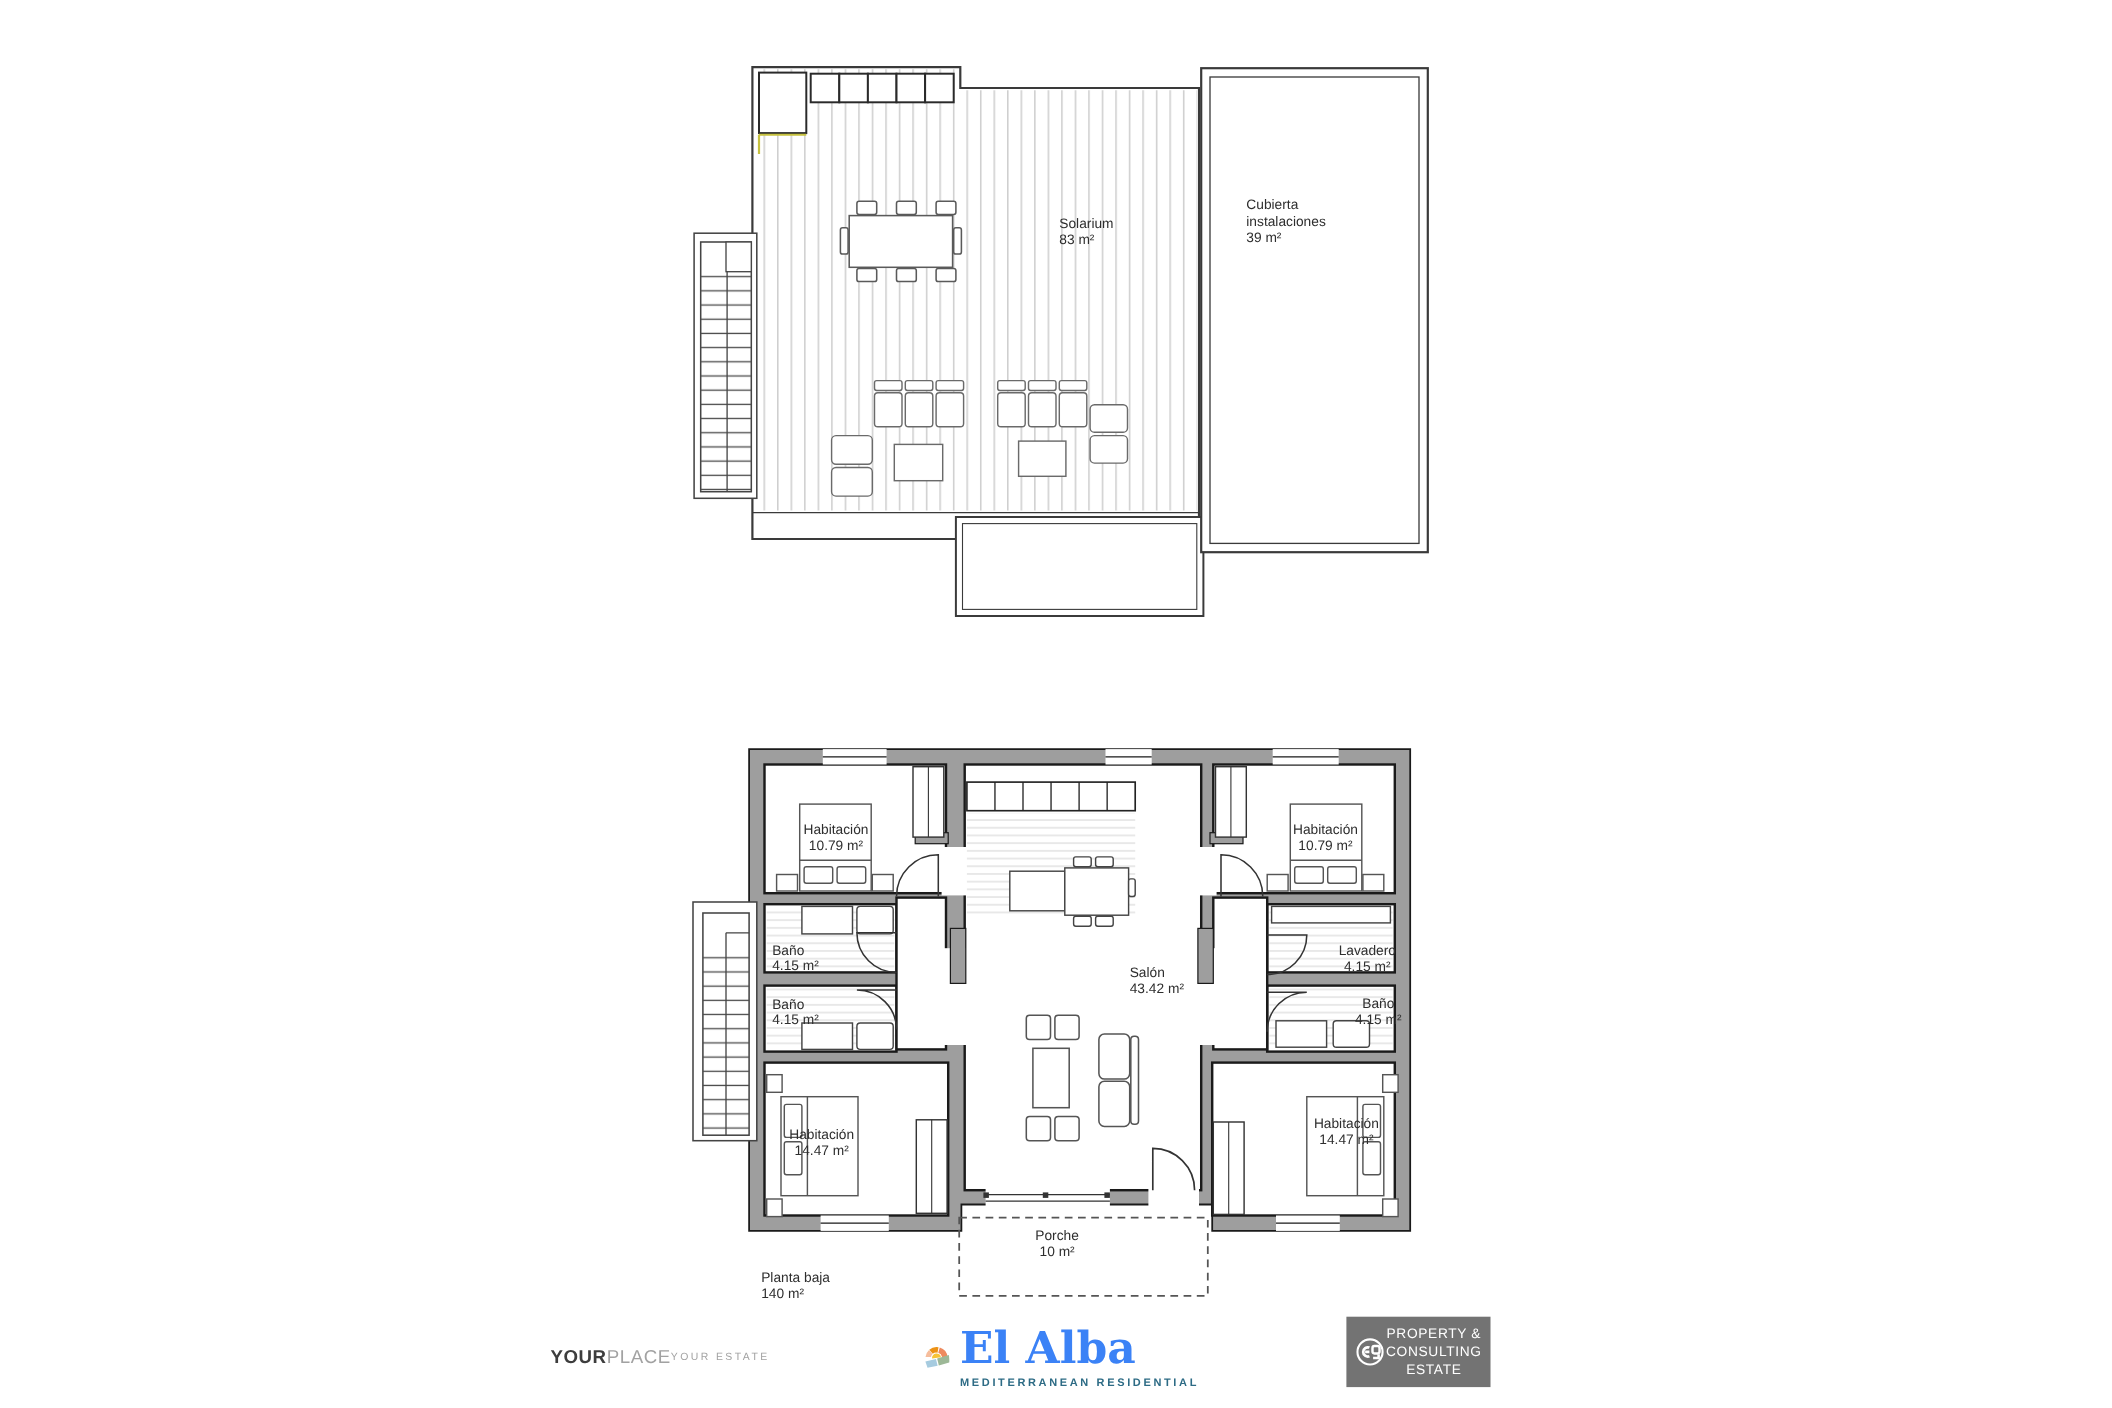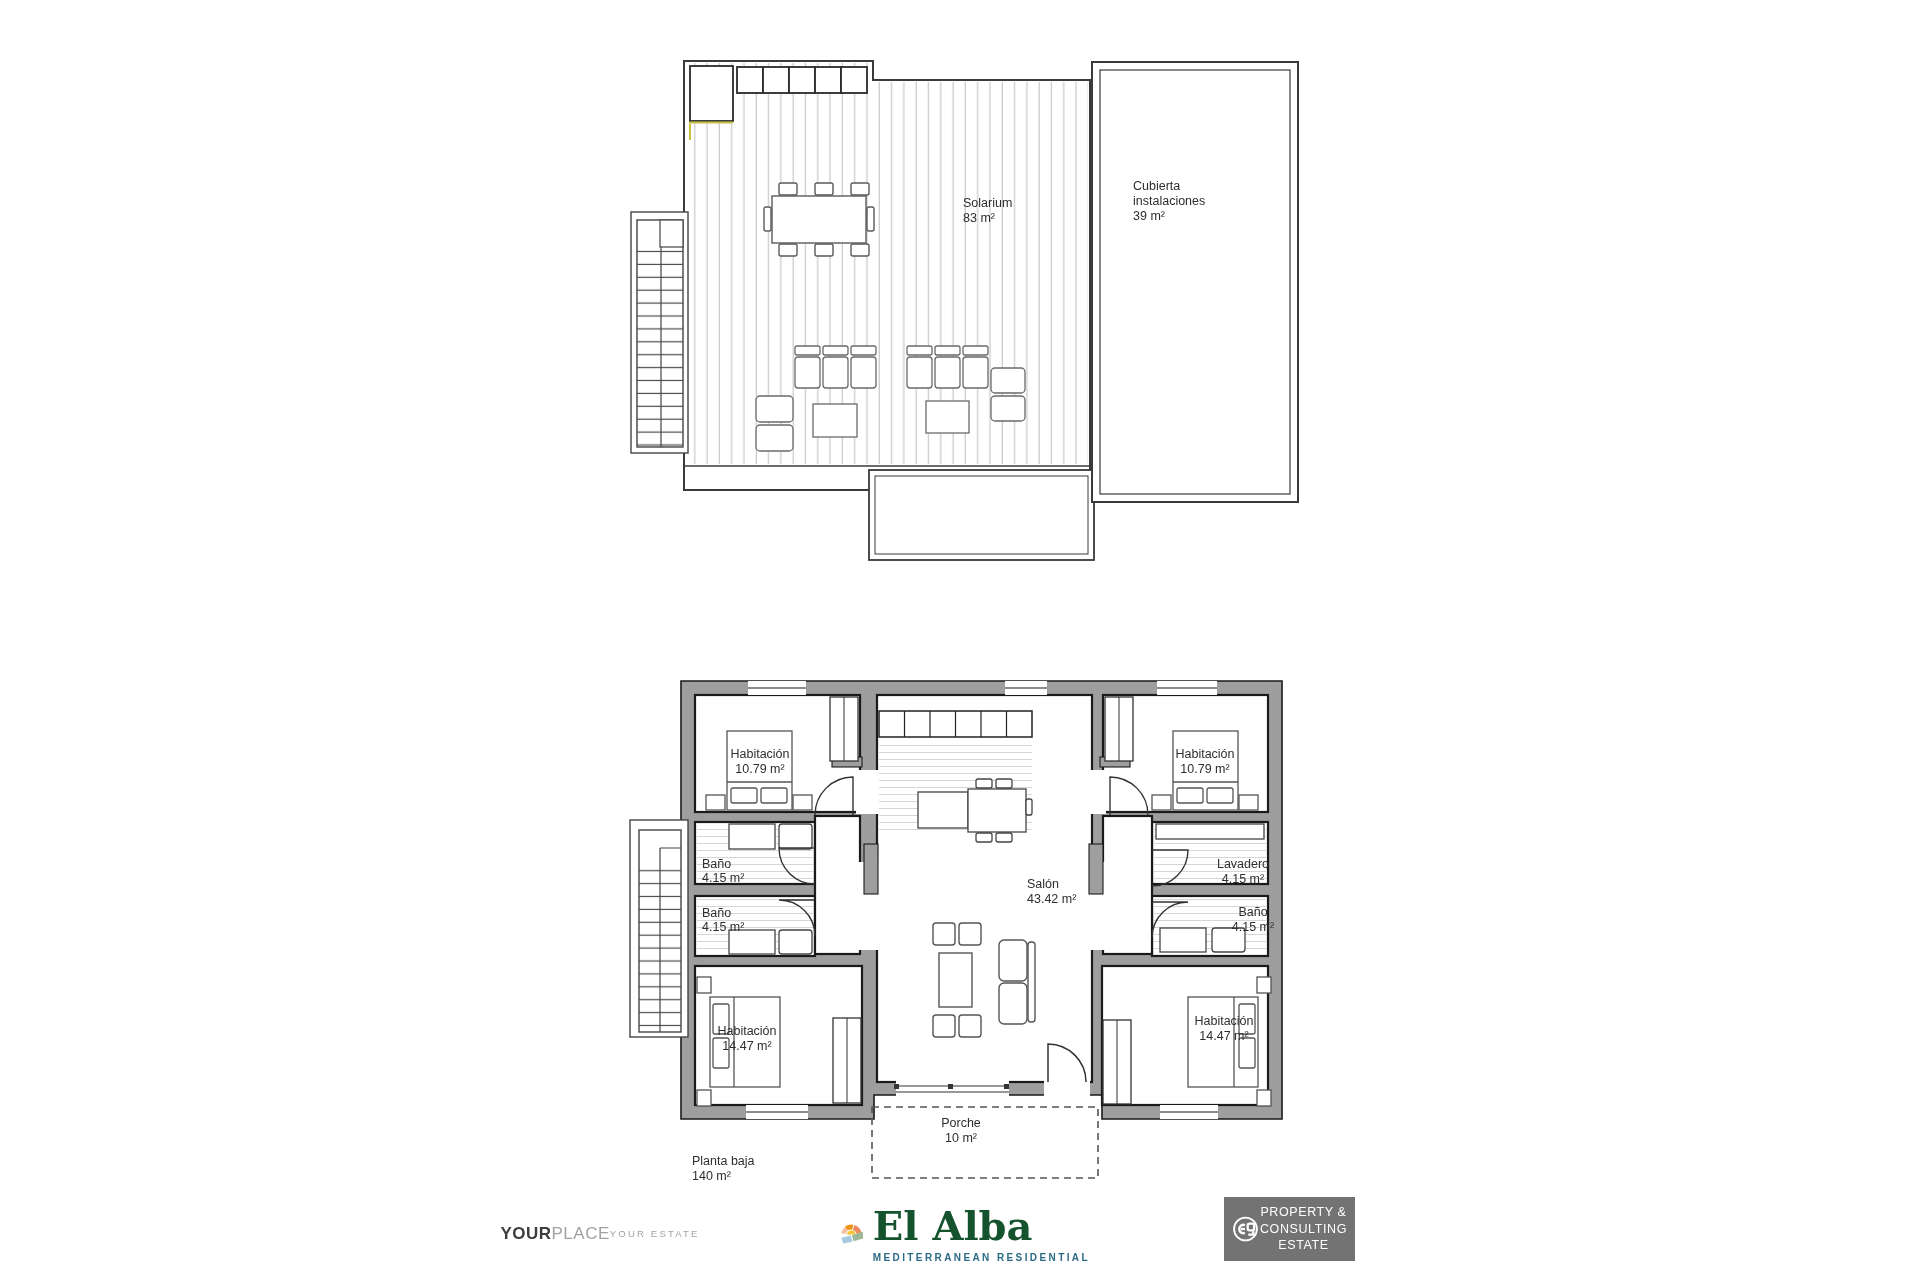--- a/index.html
+++ b/index.html
@@ -12,21 +12,21 @@
   .logo-yp{position:absolute;left:538px;top:1186px;width:124px;height:92px;display:flex;
            flex-direction:row;align-items:center;justify-content:center;}
   .yp-brand{margin-top:2px;font-size:17px;letter-spacing:.5px;line-height:17px;white-space:nowrap;}
   .yp-bold{font-weight:bold;color:#3d3d3d;}
   .yp-light{color:#a2a2a2;}
   .yp-tag{margin-top:3px;font-size:9.5px;letter-spacing:2.2px;color:#a2a2a2;white-space:nowrap;}
   .logo-alba{position:absolute;left:840px;top:1194px;width:250px;height:80px;display:flex;
              align-items:center;}
   .alba-text{display:flex;flex-direction:column;margin-left:10px;}
   .alba-name{font-family:"DejaVu Serif","Liberation Serif",serif;font-weight:bold;
-             font-size:40px;line-height:40px;color:#14532d;white-space:nowrap;}
+             font-size:40px;line-height:40px;color:#3b82f6;white-space:nowrap;}
   .alba-tag{margin-top:6px;font-size:10px;font-weight:bold;letter-spacing:2.4px;
             color:#2d6b85;white-space:nowrap;}
   .logo-pco{position:absolute;left:1224px;top:1197px;width:131px;height:64px;
             background:#737373;display:flex;align-items:center;}
   .pco-text{display:flex;flex-direction:column;align-items:center;flex:1;margin-right:8px;}
   .pco-line{color:#ffffff;font-size:12.5px;line-height:16.5px;letter-spacing:.6px;white-space:nowrap;}
 </style>
 </head>
 <body>
 

